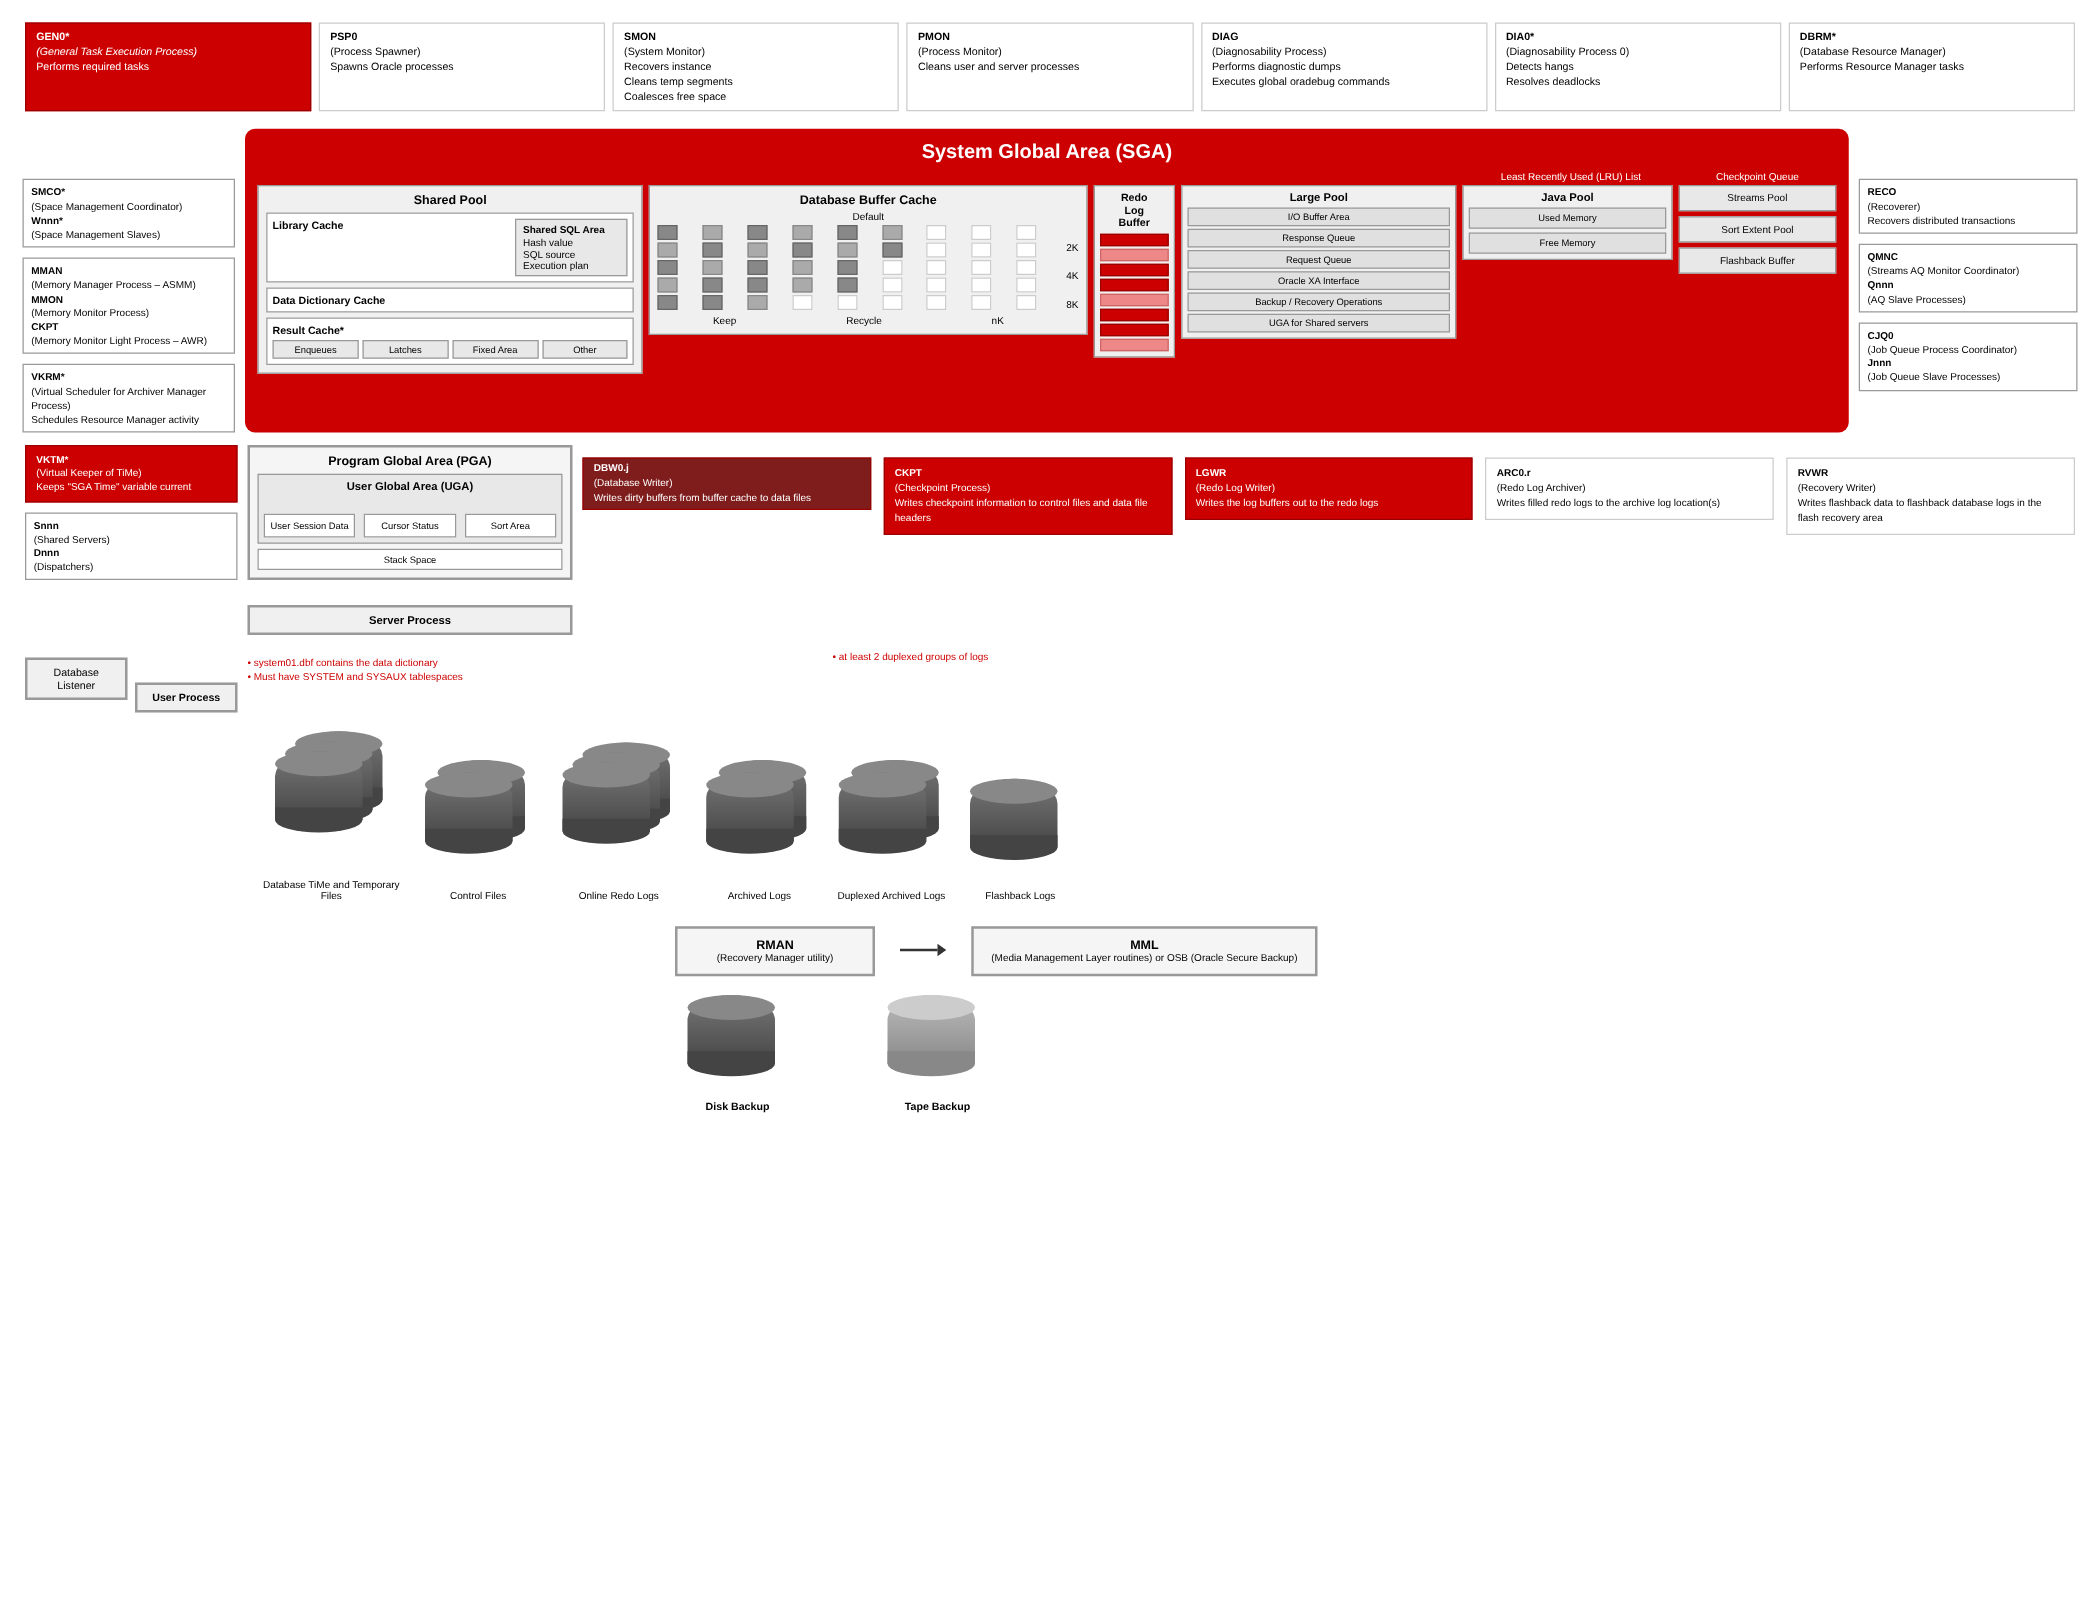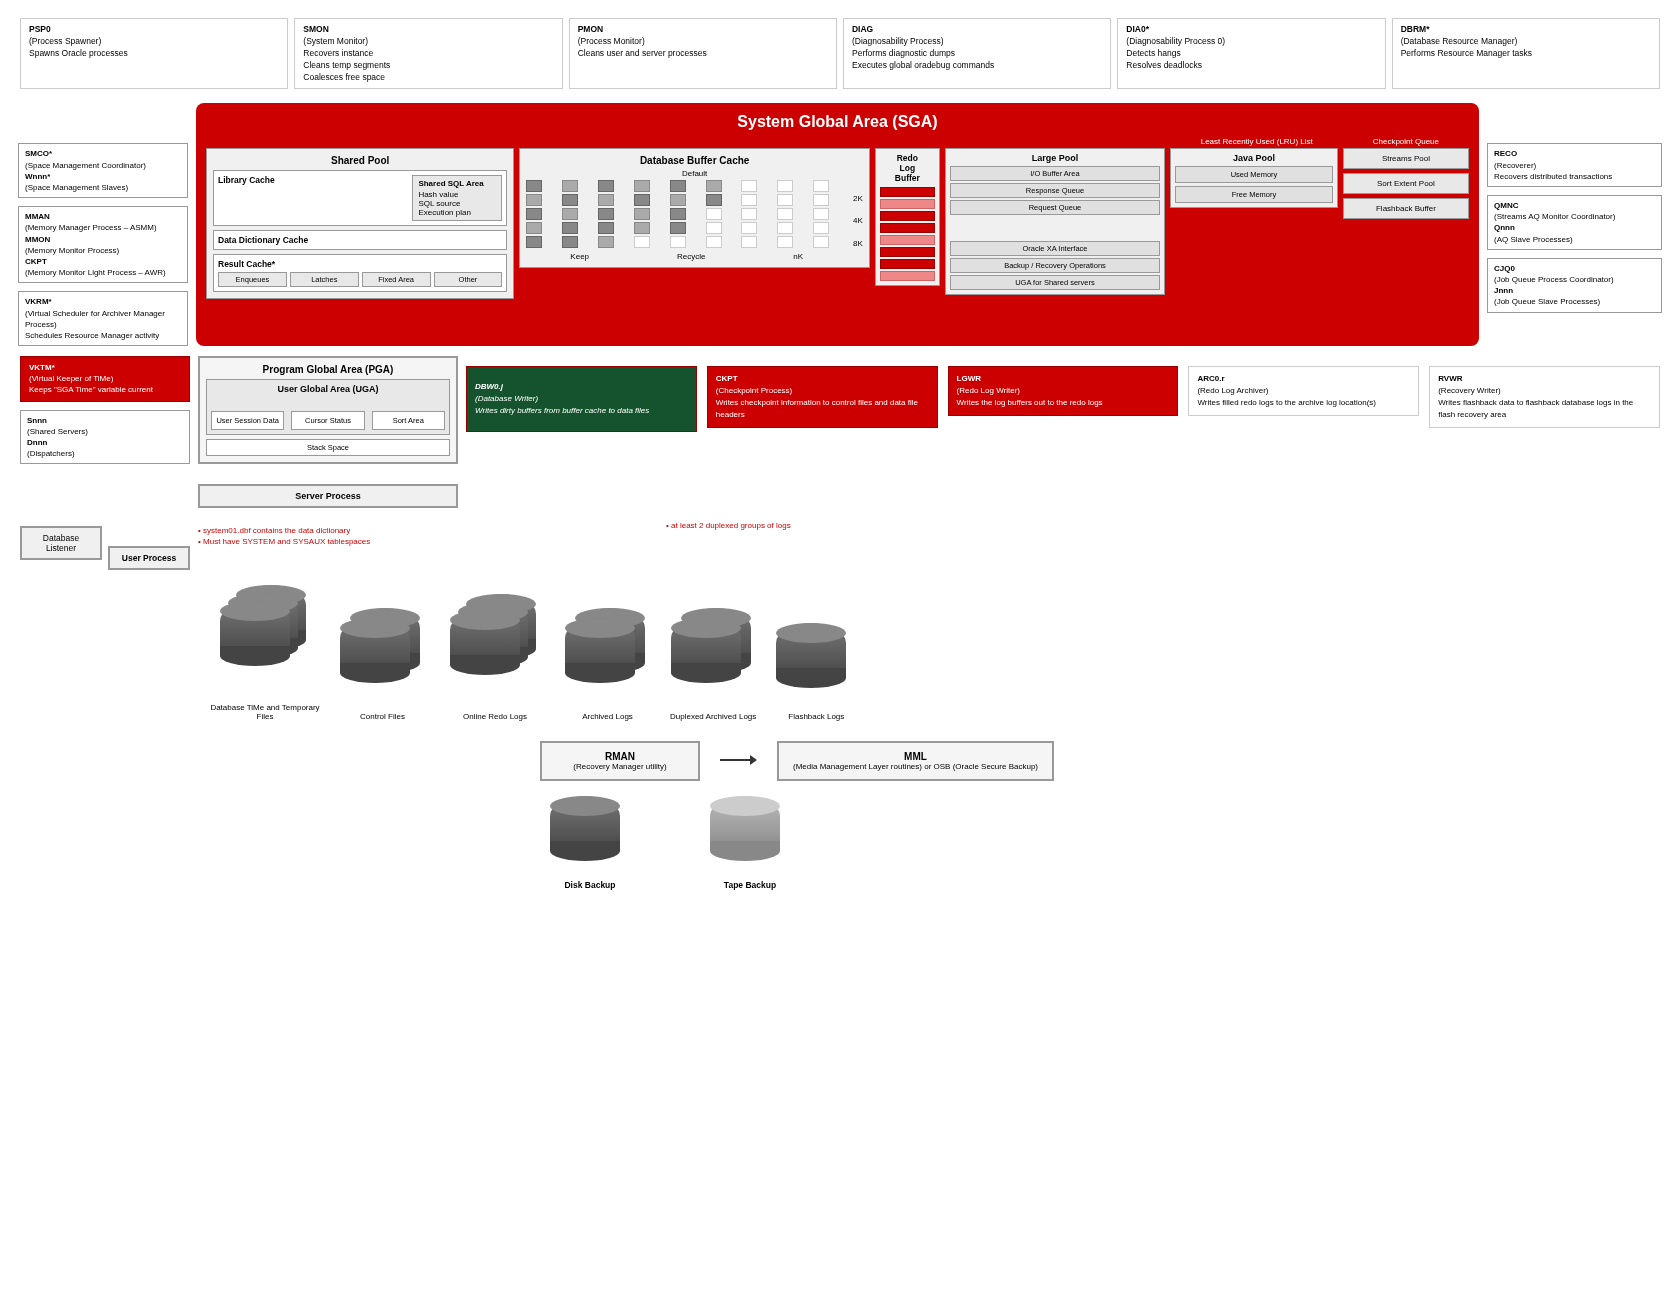--- a/index.html
+++ b/index.html
@@ -37,20 +37,25 @@
 
   </style>
 </head>
 <body>
 
 <div class="diagram-container">
   <div class="full-layout">
 
     <div style="display:flex; flex-direction:row; gap:6px; padding:8px 10px; margin-bottom:6px;">
 
+      <div style="background:#cc0000; color:white; border:1px solid #900; padding:5px 8px; font-size:8.5px; line-height:1.4; flex:1; min-width:120px;">
+        <div style="font-weight:bold;">GEN0*</div>
+        <div style="font-style:italic;">(General Task Execution Process)</div>
+        <div>Performs required tasks</div>
+      </div>
 
       <div style="border:1px solid #ccc; padding:5px 8px; font-size:8.5px; line-height:1.4; flex:1; min-width:120px; background:#fff;">
         <div style="font-weight:bold;">PSP0</div>
         <div>(Process Spawner)</div>
         <div>Spawns Oracle processes</div>
       </div>
 
       <div style="border:1px solid #ccc; padding:5px 8px; font-size:8.5px; line-height:1.4; flex:1; min-width:130px; background:#fff;">
         <div style="font-weight:bold;">SMON</div>
         <div>(System Monitor)</div>
@@ -244,21 +249,21 @@
               <div style="height:10px; background:#e88; border:1px solid #c66;"></div>
             </div>
           </div>
 
           <div style="background:#f0f0f0; border:1px solid #999; padding:4px; flex:2;">
             <div style="text-align:center; font-weight:bold; font-size:9px; margin-bottom:3px;">Large Pool</div>
             <div style="display:flex; flex-direction:column; gap:2px;">
               <div style="border:1px solid #999; padding:2px 3px; background:#e0e0e0; font-size:7.5px; text-align:center;">I/O Buffer Area</div>
               <div style="border:1px solid #999; padding:2px 3px; background:#e0e0e0; font-size:7.5px; text-align:center;">Response Queue</div>
               <div style="border:1px solid #999; padding:2px 3px; background:#e0e0e0; font-size:7.5px; text-align:center;">Request Queue</div>
-              <div style="border:1px solid #999; padding:2px 3px; background:#e0e0e0; font-size:7.5px; text-align:center;margin-top:24px;">Oracle XA Interface</div>
+              <div style="border:1px solid #999; padding:2px 3px; background:#e0e0e0; font-size:7.5px; text-align:center;">Oracle XA Interface</div>
               <div style="border:1px solid #999; padding:2px 3px; background:#e0e0e0; font-size:7.5px; text-align:center;">Backup / Recovery Operations</div>
               <div style="border:1px solid #999; padding:2px 3px; background:#e0e0e0; font-size:7.5px; text-align:center;">UGA for Shared servers</div>
             </div>
           </div>
 
           <div style="background:#f0f0f0; border:1px solid #999; padding:4px; flex:1.5;">
             <div style="text-align:center; font-weight:bold; font-size:9px; margin-bottom:3px;">Java Pool</div>
             <div style="border:1px solid #999; padding:3px; background:#e0e0e0; font-size:7.5px; text-align:center; margin-bottom:3px;">Used Memory</div>
             <div style="border:1px solid #999; padding:3px; background:#e0e0e0; font-size:7.5px; text-align:center;">Free Memory</div>
           </div>
@@ -327,21 +332,21 @@
             </div>
           </div>
           <div style="border:1px solid #999; padding:3px; background:#fff; font-size:7.5px; text-align:center; margin-top:4px;">Stack Space</div>
         </div>
 
         <div style="border:2px solid #999; padding:5px 10px; text-align:center; font-size:9px; font-weight:bold; background:#f0f0f0; margin-top:20px;">Server Process</div>
       </div>
 
       <div style="flex:1; display:flex; flex-direction:row; gap:10px; align-items:flex-start; padding-top:10px;">
 
-        <div style="background:#14532d; color:white; border:1px solid #900; padding:14px 8px; font-size:8px; line-height:1.5; flex:1;font-style:italic;">
+        <div style="background:#7f1d1d; color:white; border:1px solid #900; padding:2px 8px; font-size:8px; line-height:1.5; flex:1;">
           <div style="font-weight:bold;">DBW0.j</div>
           <div>(Database Writer)</div>
           <div>Writes dirty buffers from buffer cache to data files</div>
         </div>
 
         <div style="background:#cc0000; color:white; border:1px solid #900; padding:6px 8px; font-size:8px; line-height:1.5; flex:1;">
           <div style="font-weight:bold;">CKPT</div>
           <div>(Checkpoint Process)</div>
           <div>Writes checkpoint information to control files and data file headers</div>
         </div>

